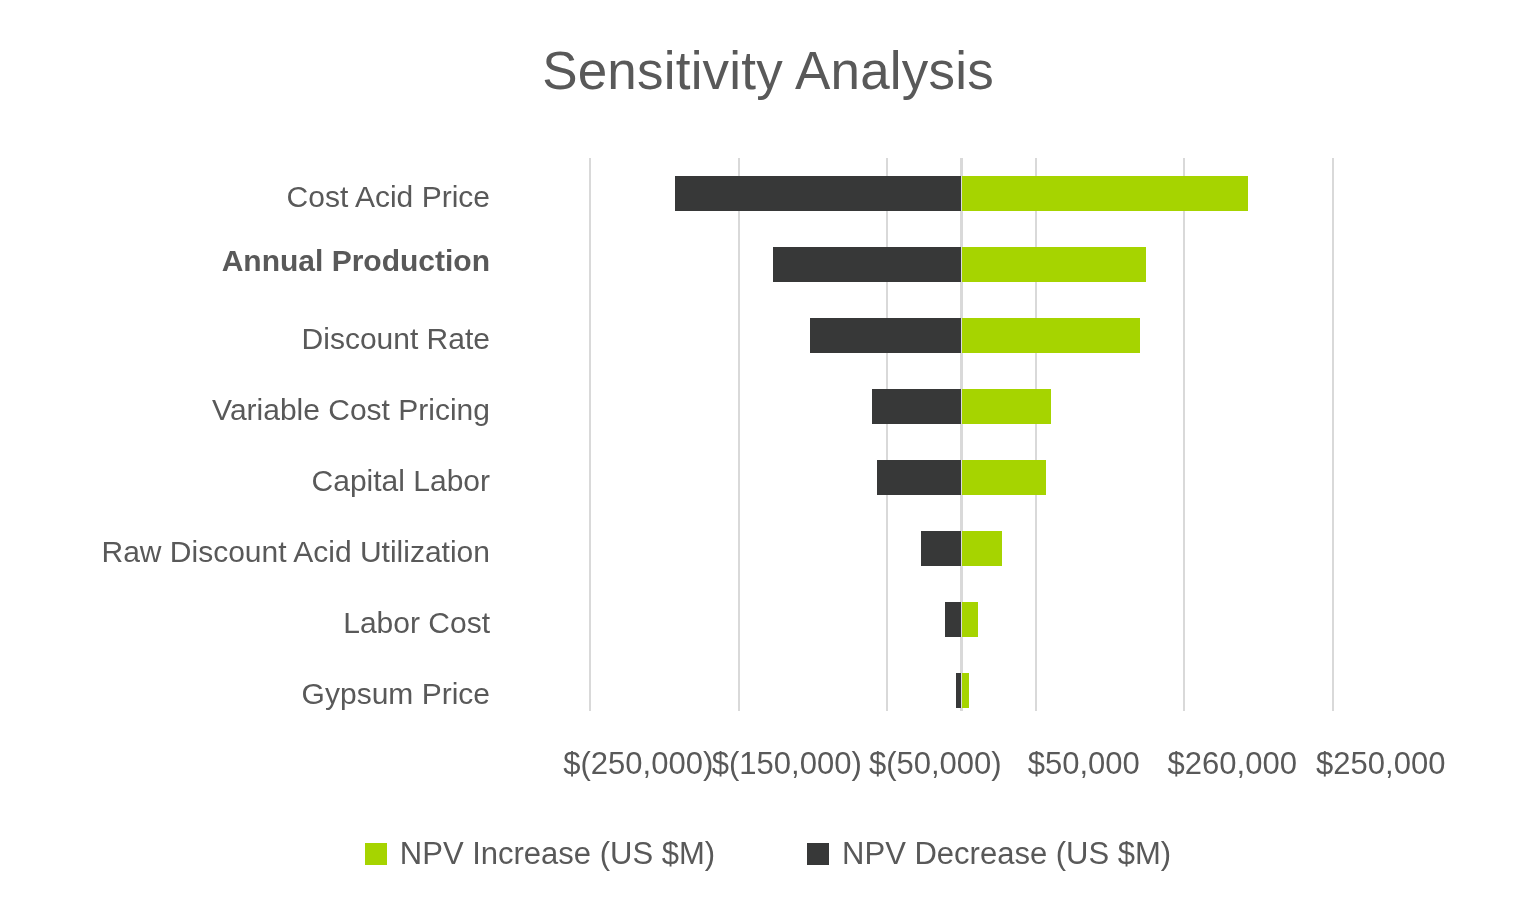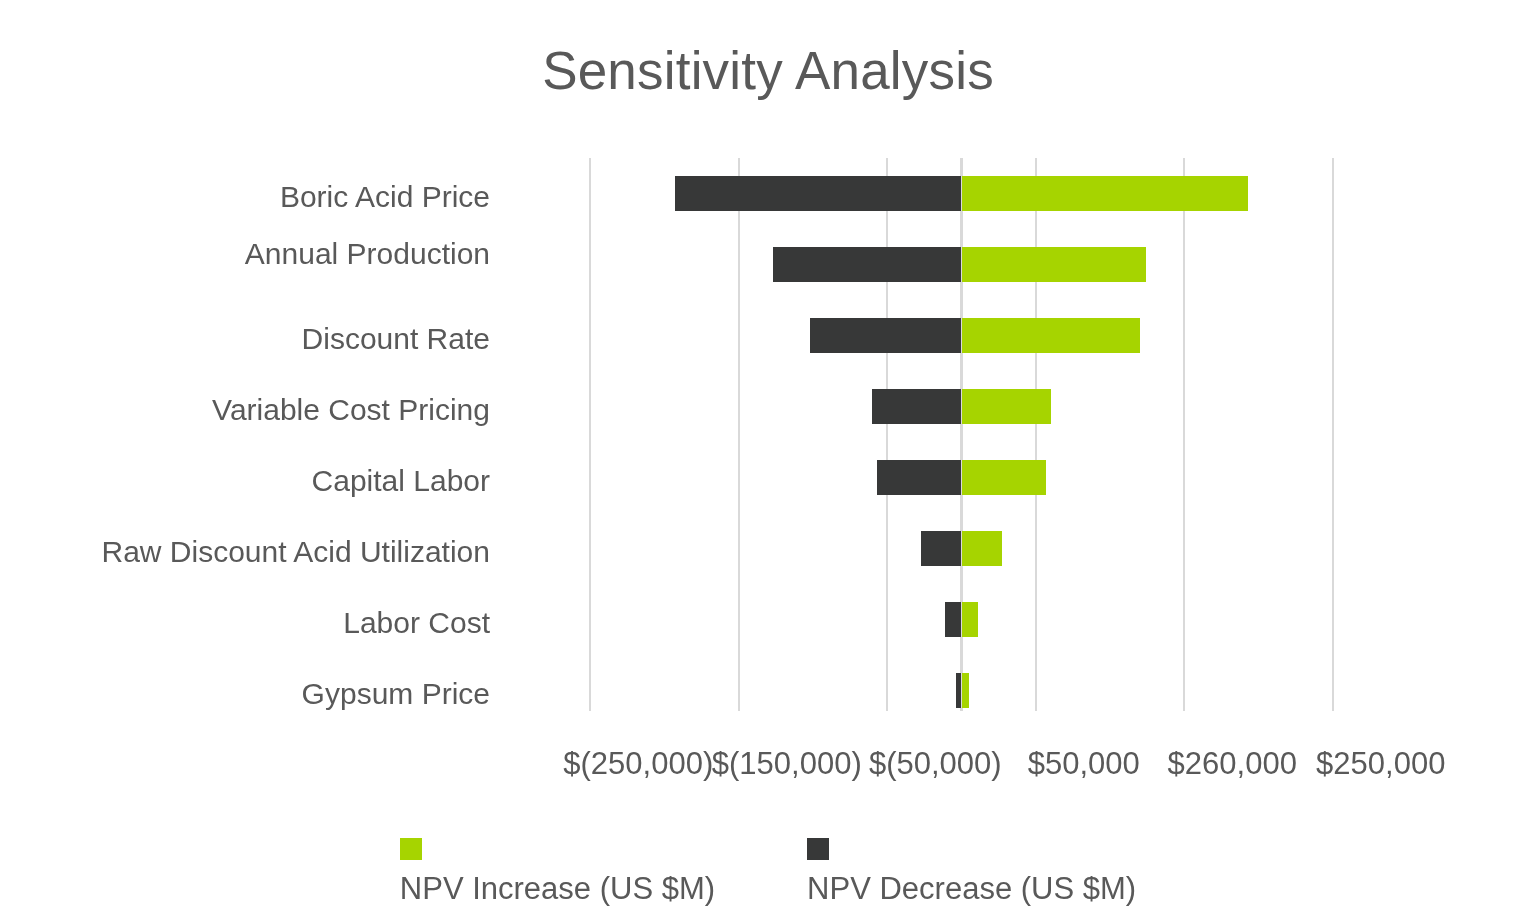--- a/index.html
+++ b/index.html
@@ -52,34 +52,34 @@
     text-align:center;white-space:nowrap;transform:translateX(-50%);
     line-height:1;
   }
 
   
   #legend{
     position:absolute;left:0;top:838px;width:1536px;
     display:flex;justify-content:center;align-items:center;
     gap:92px;
   }
-  .legend-item{display:flex;align-items:flex-start;gap:13px;flex-direction:column;}
+  .legend-item{display:flex;align-items:center;gap:13px;}
   .legend-swatch{width:22px;height:22px;display:block;}
   .legend-text{font-size:31px;color:#595959;line-height:1;white-space:nowrap;}
 </style>
 </head>
 <body>
 
 <div id="chart-root">
 
   <div class="chart-title">Sensitivity Analysis</div>
 
   <div id="cat-labels">
-      <div class="cat-label" style="top: 24px;">Boric Acid Price</div>
-      <div class="cat-label" style="top: 81px;">Annual Production</div>
+      <div class="cat-label" style="top: 24px;">Cost Acid Price</div>
+      <div class="cat-label" style="top: 88px; font-weight: bold;">Annual Production</div>
       <div class="cat-label" style="top: 237px;">Variable Cost Pricing</div>
       <div class="cat-label" style="top: 166px;">Discount Rate</div>
       <div class="cat-label" style="top: 308px;">Capital Labor</div>
       <div class="cat-label" style="top: 379px;">Raw Discount Acid Utilization</div>
       <div class="cat-label" style="top: 450px;">Labor Cost</div>
       <div class="cat-label" style="top: 521px;">Gypsum Price</div>
     </div>
 
   <div class="plot">
     <div id="gridlines">

